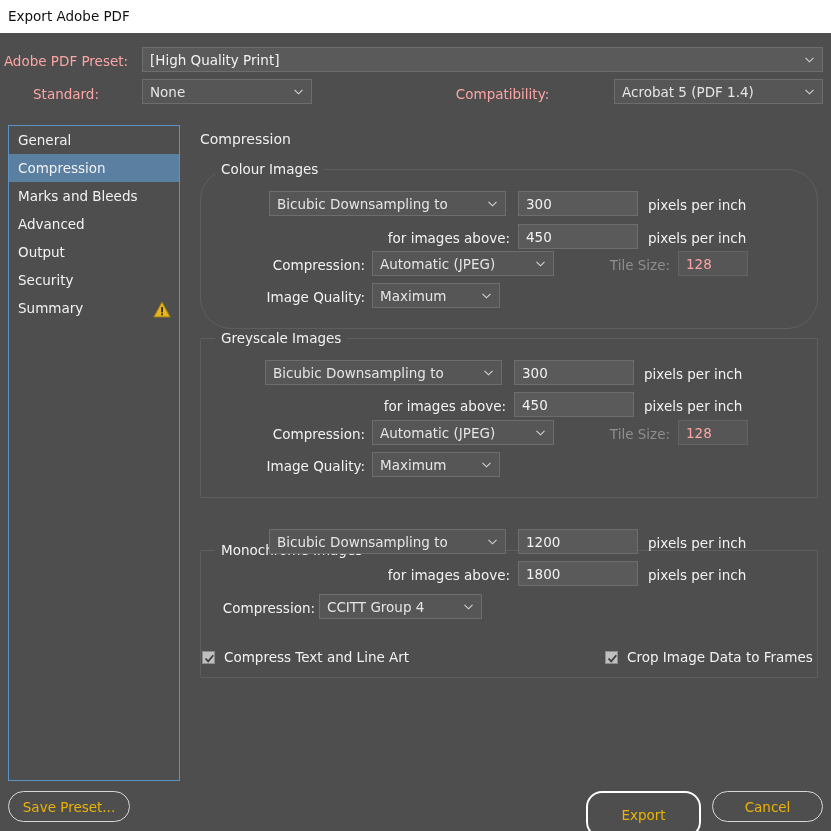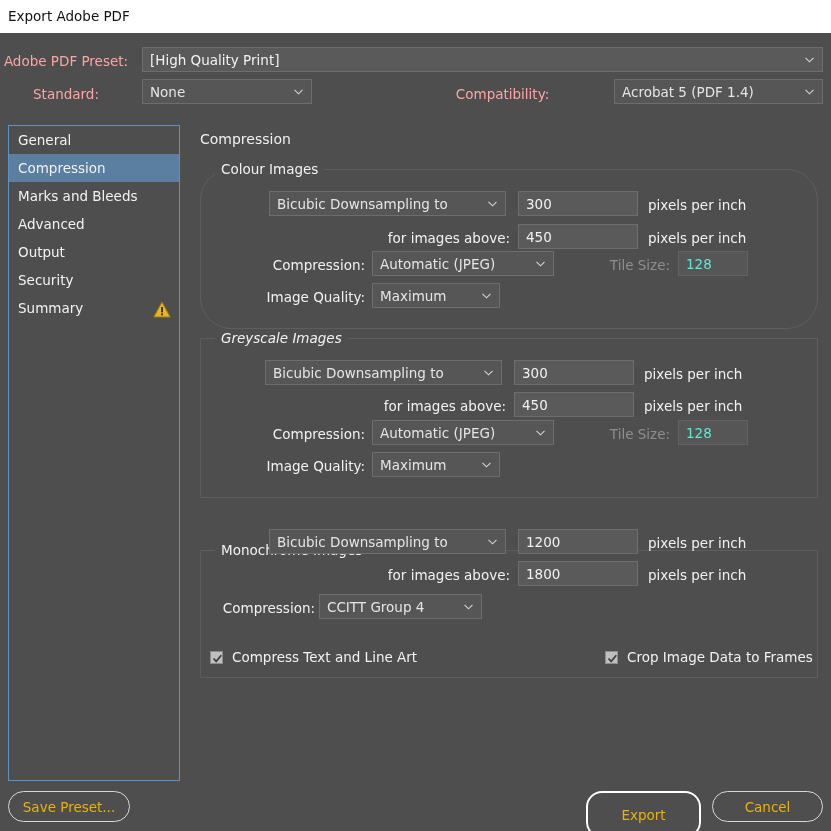--- a/index.html
+++ b/index.html
@@ -70,21 +70,21 @@
   }
 
   .inline-label{
     position:absolute;font-size:13.5px;color:#f2f2f2;white-space:nowrap;
     text-align:right;
   }
   .unit{
     position:absolute;font-size:13.5px;color:#f2f2f2;white-space:nowrap;
   }
   .disabled-text{color:#8e8e8e;}
-  .field.disabled{background:#565656;border-color:#636363;color:#5eead4;}
+  .field.disabled{background:#565656;border-color:#636363;color:#fca5a5;}
 
   
   .cbrow{position:absolute;display:flex;align-items:center;}
   .cbox{
     width:13px;height:13px;background:#bfbfbf;border:1px solid #8d8d8d;
     box-sizing:border-box;position:relative;flex:none;
   }
   .cbox svg{position:absolute;left:1px;top:1px;}
   .cblabel{margin-left:9px;font-size:13.5px;color:#f2f2f2;white-space:nowrap;}
 
@@ -213,21 +213,21 @@
     <div class="inline-label" style="left:210px;top:256px;width:155px;">Image Quality:</div>
     <div class="combo" style="left:372px;top:250px;width:128px;height:25px;">
       <span>Maximum</span>
       <span class="chev">
         <svg width="9" height="6" viewBox="0 0 9 6">
             <path d="M0.5 0.8 L4.5 4.8 L8.5 0.8" fill="none" stroke="#d5d5d5" stroke-width="1.1"></path>
           </svg>
       </span>
     </div>
 
-    <div class="groupbox" style="left:200px;top:305px;width:618px;height:160px;font-style:italic;">
+    <div class="groupbox" style="left:200px;top:305px;width:618px;height:160px;">
       <div class="group-legend">Greyscale Images</div>
     </div>
 
     <div class="combo" style="left:265px;top:327px;width:237px;height:25px;">
       <span>Bicubic Downsampling to</span>
       <span class="chev">
         <svg width="9" height="6" viewBox="0 0 9 6">
             <path d="M0.5 0.8 L4.5 4.8 L8.5 0.8" fill="none" stroke="#d5d5d5" stroke-width="1.1"></path>
           </svg>
       </span>
@@ -293,21 +293,21 @@
     <div class="inline-label" style="left:160px;top:567px;width:155px;">Compression:</div>
     <div class="combo" style="left:319px;top:561px;width:163px;height:25px;">
       <span>CCITT Group 4</span>
       <span class="chev">
         <svg width="9" height="6" viewBox="0 0 9 6">
             <path d="M0.5 0.8 L4.5 4.8 L8.5 0.8" fill="none" stroke="#d5d5d5" stroke-width="1.1"></path>
           </svg>
       </span>
     </div>
 
-    <div class="cbrow" style="left:202px;top:616px;padding-left:8px;">
+    <div class="cbrow" style="left:202px;top:616px;">
       <span class="cbox">
         <svg width="11" height="11" viewBox="0 0 11 11">
             <path d="M1.5 5.5 L4.2 8.4 L9.3 2.2" fill="none" stroke="#3c3c3c" stroke-width="1.7"></path>
           </svg>
       </span>
       <span class="cblabel">Compress Text and Line Art</span>
     </div>
 
     <div class="cbrow" style="left:605px;top:616px;">
       <span class="cbox">

